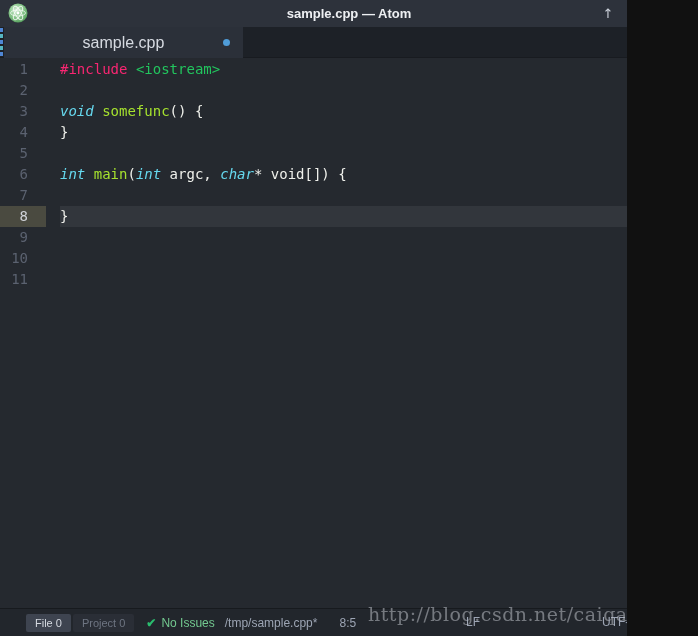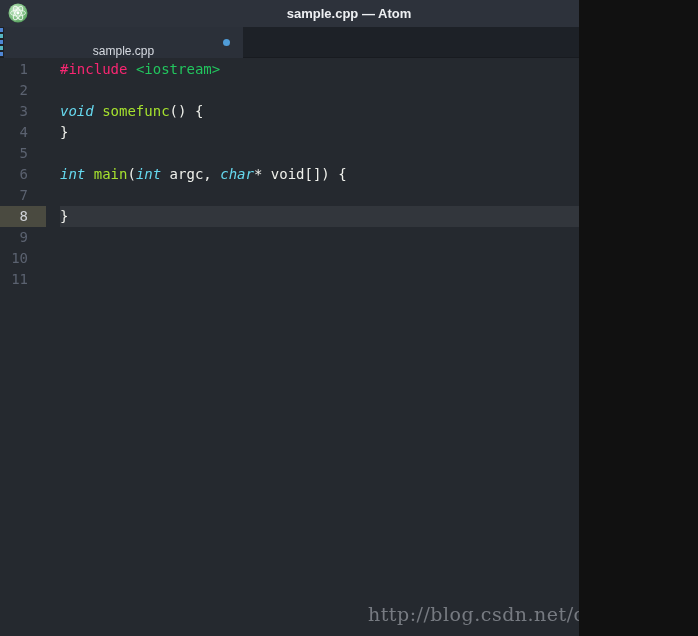--- a/index.html
+++ b/index.html
@@ -1,33 +1,33 @@
 <!DOCTYPE html>
 <html><head>
 <meta charset="utf-8">
 <style>
   html,body{margin:0;padding:0;background:#111;}
   .window{
-    position:relative;width:579px;height:636px;overflow:hidden;
+    position:relative;width:627px;height:636px;overflow:hidden;
     background:#25292f;font-family:"Liberation Sans",sans-serif;
     -webkit-font-smoothing:antialiased;
   }
   
   .titlebar{position:absolute;left:0;top:0;width:698px;height:27px;background:#2d323b;}
   .app-icon{position:absolute;left:8px;top:3px;width:20px;height:20px;}
   .title{position:absolute;left:0;top:0;width:100%;height:27px;line-height:27px;
     text-align:center;color:#eef0f3;font-weight:bold;font-size:13px;}
   .controls{position:absolute;right:10px;top:0;height:27px;display:flex;align-items:center;gap:15px;}
   .ctrl{color:#ccd2db;font-size:13px;line-height:1;cursor:default;font-family:"DejaVu Sans",sans-serif;}
   
   .tabbar{position:absolute;left:0;top:27px;width:698px;height:31px;background:#1d2127;border-bottom:1px solid #181b20;box-sizing:border-box;}
   .edge-marks{position:absolute;left:0;top:1px;width:3px;}
   .edge-mark{width:3px;height:4px;margin-bottom:2px;}
   .tab{position:absolute;left:4px;top:0;width:239px;height:31px;background:#2b3039;
-    display:flex;align-items:flex-end;justify-content:center;color:#d6dae1;font-size:12px;}
+    display:flex;align-items:center;justify-content:center;color:#d6dae1;font-size:16px;}
   .tab-dot{position:absolute;right:13px;top:12px;width:7px;height:7px;border-radius:50%;}
   
   .editor{position:absolute;left:0;top:59px;width:698px;height:549px;background:#25292f;
     font-family:"DejaVu Sans Mono",monospace;font-size:14px;line-height:21px;}
   .gutter-highlight{position:absolute;left:0;width:46px;height:21px;background:#4a4a40;}
   .line-highlight{position:absolute;left:60px;width:570px;height:21px;background:#32363c;}
   .gutter{position:absolute;left:0;top:0;width:46px;}
   .ln{height:21px;text-align:right;padding-right:18px;color:#5b6270;}
   .ln.active{color:#cfd2d7;}
   .code{position:absolute;left:60px;top:0;}
@@ -149,16 +149,31 @@
         <div class="mm-mark" style="left: 24px; width: 8px; top: 24.2px; background: rgb(200, 200, 194);"></div>
         <div class="mm-mark" style="left: 34px; width: 6px; top: 24.2px; background: rgb(102, 217, 239);"></div>
         <div class="mm-mark" style="left: 41px; width: 7px; top: 24.2px; background: rgb(200, 200, 194);"></div>
         <div class="mm-mark" style="left: 9px; width: 9px; top: 31.6px; background: rgb(249, 38, 114);"></div>
         <div class="mm-mark" style="left: 20px; width: 2px; top: 31.6px; background: rgb(174, 129, 255);"></div>
         <div class="mm-mark" style="left: 23px; width: 2px; top: 31.6px; background: rgb(200, 200, 194);"></div>
         <div class="mm-mark" style="left: 3px; width: 3px; top: 35.3px; background: rgb(200, 200, 194);"></div>
       </div>
   </div>
 
+  <div class="statusbar">
+    <div class="sb-left">
+      <span class="sb-btn file">File 0</span>
+      <span class="sb-btn project">Project 0</span>
+      <span class="sb-issues">
+        <span class="sb-check">✔</span>
+        <span class="sb-noissues">No Issues</span>
+      </span>
+      <span class="sb-path">/tmp/sample.cpp*</span>
+      <span class="sb-pos">8:5</span>
+    </div>
+    <span class="sb-item sb-lf">LF</span>
+    <span class="sb-item sb-enc">UTF-8</span>
+    <span class="sb-item sb-grammar">C++14</span>
+  </div>
 
   <div class="watermark">http://blog.csdn.net/caiqaiatphu</div>
 
 </div>
 
 </body></html>

